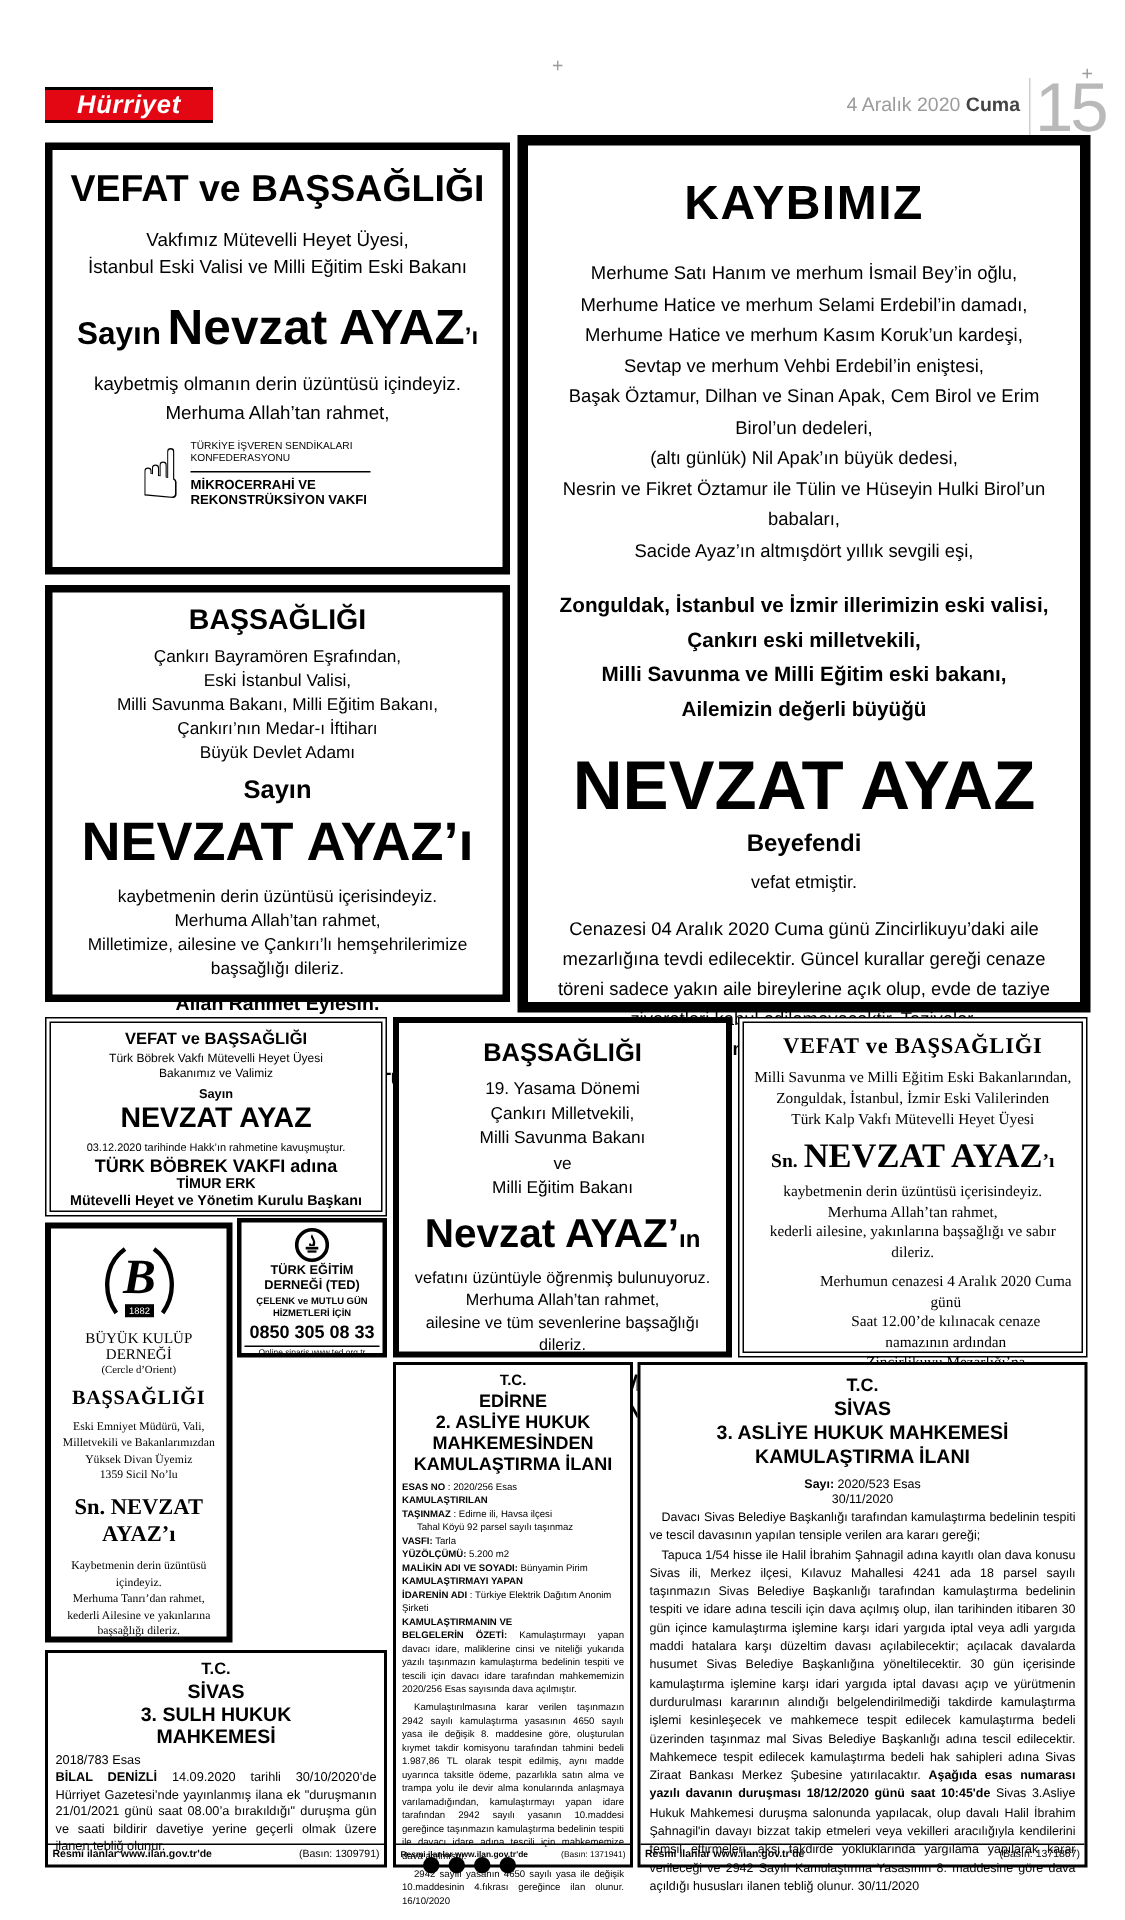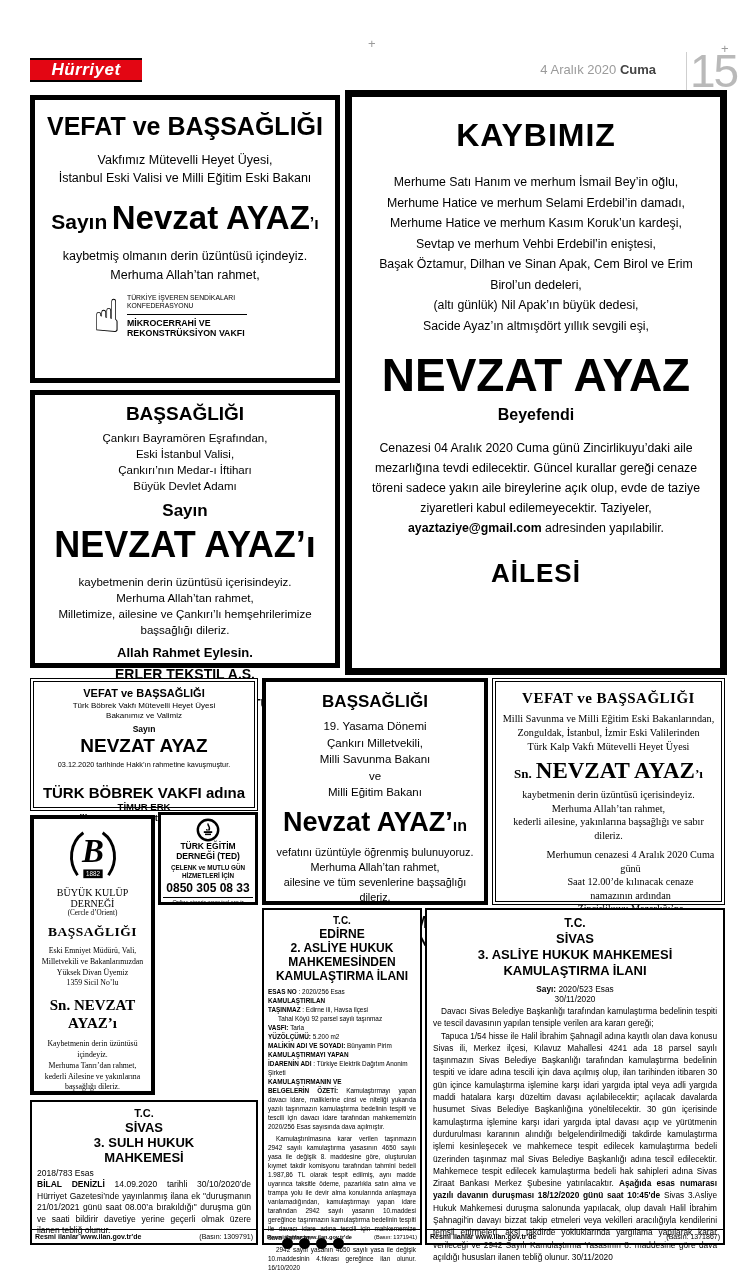--- a/index.html
+++ b/index.html
@@ -6,21 +6,21 @@
   .page{position:relative;width:750px;height:1280px;background:#ffffff;overflow:hidden;
         font-family:"Liberation Sans",sans-serif;color:#000;}
   .abs{position:absolute;box-sizing:border-box;}
   .ad{position:absolute;box-sizing:border-box;background:#fff;border-style:solid;border-color:#000;text-align:center;}
   .b{font-weight:bold;}
   .ser{font-family:"Liberation Serif","DejaVu Serif",serif;}
   .ln{display:block;}
   
   .brand{left:30px;top:58px;width:112px;height:24px;background:#e30613;border-top:2px solid #000;border-bottom:2px solid #000;
          color:#fff;font-weight:bold;font-style:italic;font-size:17px;line-height:20px;text-align:center;letter-spacing:.5px;}
-  .dateline{left:516px;top:62px;width:140px;text-align:right;font-size:13px;color:#9b9b9b;}
+  .dateline{left:540px;top:62px;width:140px;text-align:right;font-size:13px;color:#9b9b9b;}
   .dateline .day{color:#444;font-weight:bold;}
   .pgdivider{left:686px;top:52px;width:1px;height:40px;background:#cfcfcf;}
   .pageno{left:690px;top:44px;width:56px;font-size:46px;color:#b9b9b9;font-weight:normal;letter-spacing:-2px;}
   .cropmark{color:#9b9b9b;font-size:13px;}
   .kvline{text-align:left;}
   .foot{position:absolute;left:0;right:0;bottom:0;height:13px;border-top:1px solid #000;display:flex;justify-content:space-between;
         align-items:center;padding:0 3px;font-size:7px;}
   .foot .fl{font-weight:bold;}
   .just{text-align:justify;}
   .dot{position:absolute;width:11px;height:11px;border-radius:50%;background:#000;}
@@ -64,20 +64,21 @@
         <div class="b" style="font-size:8.8px;line-height:10.5px;">MİKROCERRAHİ VE REKONSTRÜKSİYON VAKFI</div>
       </div>
     </div>
   </div>
 
   <div class="ad" style="left:30px;top:390px;width:310px;height:278px;border-width:5px;padding:8px 6px 6px;">
     <div class="b" style="font-size:19px;">BAŞSAĞLIĞI</div>
     <div style="font-size:11.5px;line-height:16px;margin-top:5px;">
         <div class="ln">Çankırı Bayramören Eşrafından,</div>
         <div class="ln">Eski İstanbul Valisi,</div>
+        <div class="ln">Milli Savunma Bakanı, Milli Eğitim Bakanı,</div>
         <div class="ln">Çankırı’nın Medar-ı İftiharı</div>
         <div class="ln">Büyük Devlet Adamı</div>
       </div>
     <div class="b" style="font-size:17px;margin-top:7px;">Sayın</div>
     <div class="b" style="font-size:36px;margin-top:3px;">NEVZAT AYAZ’ı</div>
     <div style="font-size:11.5px;line-height:16px;margin-top:8px;">
         <div class="ln">kaybetmenin derin üzüntüsü içerisindeyiz.</div>
         <div class="ln">Merhuma Allah’tan rahmet,</div>
         <div class="ln">Milletimize, ailesine ve Çankırı’lı hemşehrilerimize</div>
         <div class="ln">başsağlığı dileriz.</div>
@@ -90,43 +91,51 @@
 
   <div class="ad" style="left:345px;top:90px;width:382px;height:585px;border-width:7px;padding:20px 14px 10px;">
     <div class="b" style="font-size:32px;letter-spacing:1px;">KAYBIMIZ</div>
     <div style="font-size:12.3px;line-height:20.5px;margin-top:18px;">
         <div class="ln">Merhume Satı Hanım ve merhum İsmail Bey’in oğlu,</div>
         <div class="ln">Merhume Hatice ve merhum Selami Erdebil’in damadı,</div>
         <div class="ln">Merhume Hatice ve merhum Kasım Koruk’un kardeşi,</div>
         <div class="ln">Sevtap ve merhum Vehbi Erdebil’in eniştesi,</div>
         <div class="ln">Başak Öztamur, Dilhan ve Sinan Apak, Cem Birol ve Erim Birol’un dedeleri,</div>
         <div class="ln">(altı günlük) Nil Apak’ın büyük dedesi,</div>
+        <div class="ln">Nesrin ve Fikret Öztamur ile Tülin ve Hüseyin Hulki Birol’un babaları,</div>
         <div class="ln">Sacide Ayaz’ın altmışdört yıllık sevgili eşi,</div>
+      </div>
+    <div class="b" style="font-size:13.8px;line-height:23px;margin-top:15px;">
+        <div class="ln">Zonguldak, İstanbul ve İzmir illerimizin eski valisi,</div>
+        <div class="ln">Çankırı eski milletvekili,</div>
+        <div class="ln">Milli Savunma ve Milli Eğitim eski bakanı,</div>
+        <div class="ln">Ailemizin değerli büyüğü</div>
       </div>
     <div class="b" style="font-size:46px;margin-top:12px;">NEVZAT AYAZ</div>
     <div class="b" style="font-size:16px;margin-top:4px;">Beyefendi</div>
+    <div style="font-size:12px;margin-top:9px;">vefat etmiştir.</div>
     <div style="font-size:12.3px;line-height:20px;margin-top:14px;padding:0 4px;">
       <span>Cenazesi 04 Aralık 2020 Cuma günü Zincirlikuyu’daki aile mezarlığına tevdi edilecektir. Güncel kurallar gereği cenaze töreni sadece yakın aile bireylerine açık olup, evde de taziye ziyaretleri kabul edilemeyecektir.</span>
       <span>Taziyeler, </span><span class="b">ayaztaziye@gmail.com</span><span> adresinden yapılabilir.</span>
     </div>
     <div class="b" style="font-size:26px;letter-spacing:1px;margin-top:20px;">AİLESİ</div>
   </div>
 
   <div class="ad" style="left:30px;top:678px;width:228px;height:133px;border-width:4px;border-style:double;padding:5px 5px 3px;">
     <div class="b" style="font-size:11px;">VEFAT ve BAŞSAĞLIĞI</div>
     <div style="font-size:8px;line-height:10px;margin-top:2px;">
         <div class="ln">Türk Böbrek Vakfı Mütevelli Heyet Üyesi</div>
         <div class="ln">Bakanımız ve Valimiz</div>
       </div>
     <div class="b" style="font-size:8.5px;margin-top:3px;">Sayın</div>
     <div class="b" style="font-size:19px;margin-top:1px;">NEVZAT AYAZ</div>
     <div style="font-size:7.3px;line-height:9.5px;margin-top:3px;">
         <div class="ln">03.12.2020 tarihinde Hakk’ın rahmetine kavuşmuştur.</div>
       </div>
-    <div class="b" style="font-size:15px;margin-top:14px;">TÜRK BÖBREK VAKFI adına</div>
+    <div class="b" style="font-size:12px;margin-top:0;">TÜRK BÖBREK VAKFI adına</div>
     <div class="b" style="font-size:9.5px;">TİMUR ERK</div>
     <div class="b" style="font-size:9.5px;">Mütevelli Heyet ve Yönetim Kurulu Başkanı</div>
   </div>
 
   <div class="ad" style="left:262px;top:678px;width:226px;height:227px;border-width:4px;padding:10px 6px;">
     <div class="b" style="font-size:17px;">BAŞSAĞLIĞI</div>
     <div style="font-size:11.5px;line-height:16.5px;margin-top:6px;">
         <div class="ln">19. Yasama Dönemi</div>
         <div class="ln">Çankırı Milletvekili,</div>
         <div class="ln">Milli Savunma Bakanı</div>

